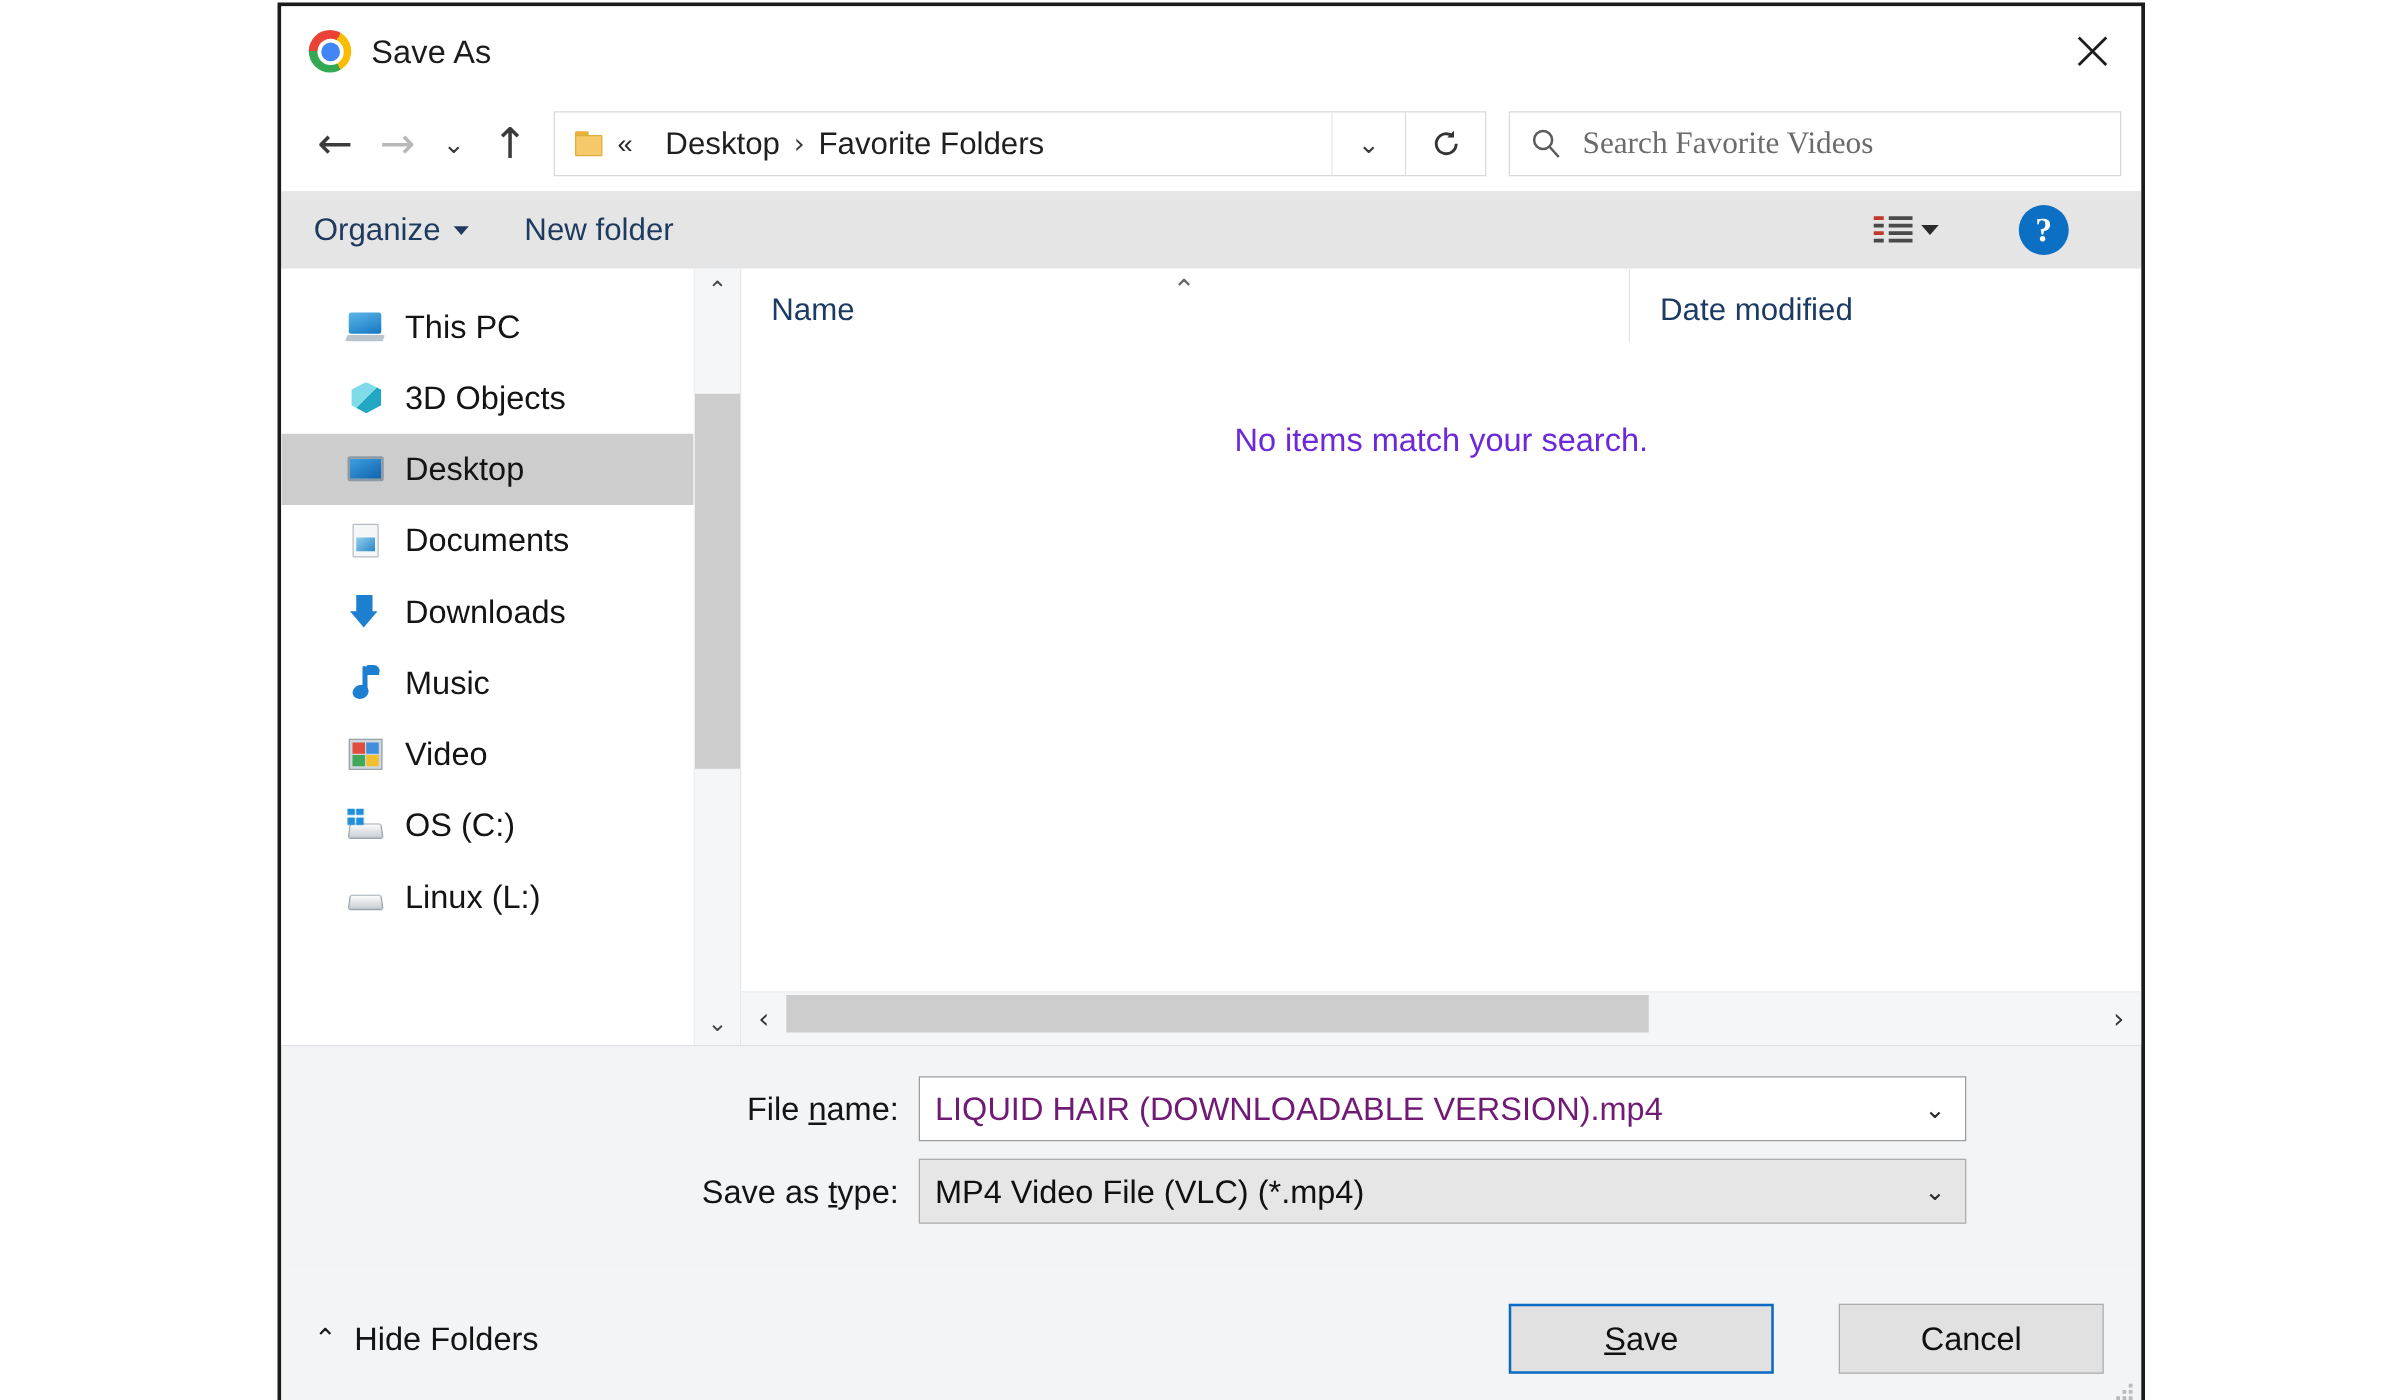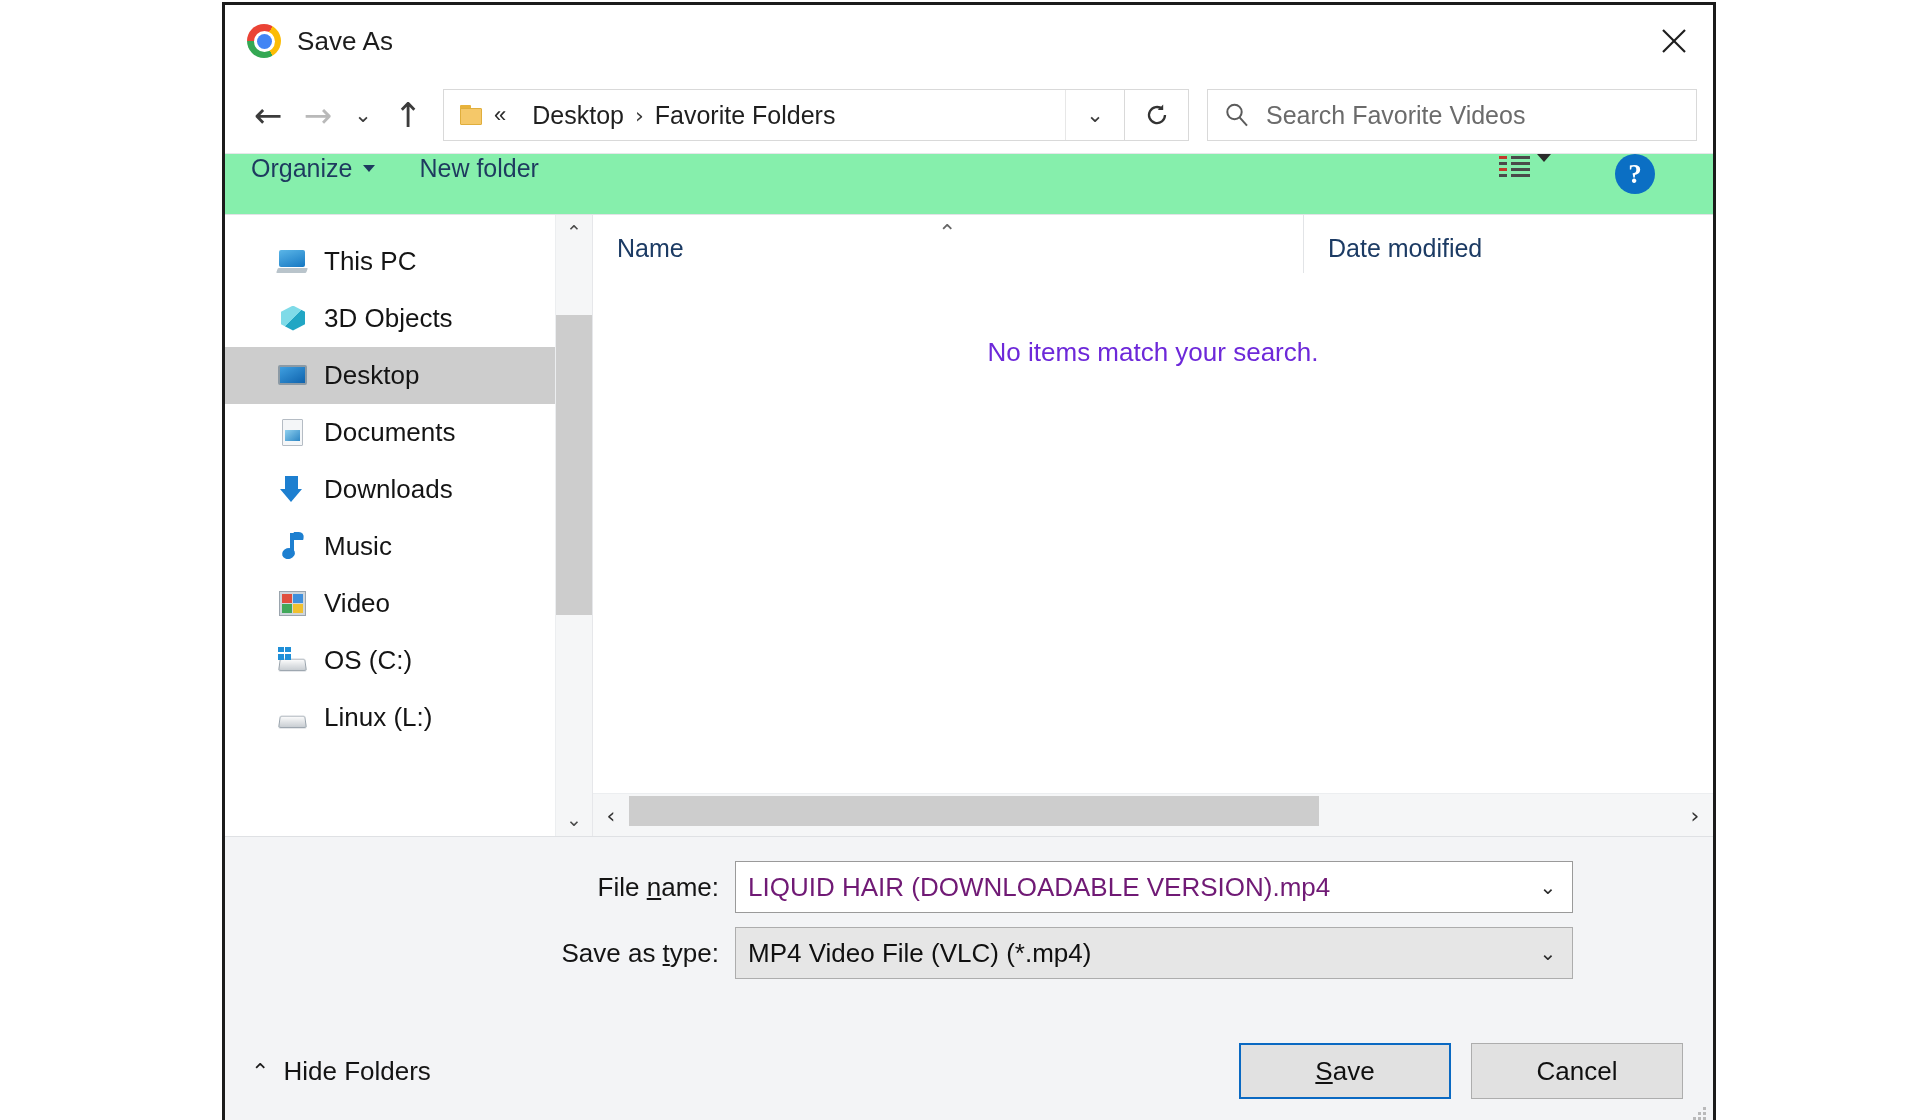--- a/index.html
+++ b/index.html
@@ -181,37 +181,37 @@
   }
   .search-icon-wrap {
     width: 58px; flex: 0 0 58px;
     display:flex; align-items:center; justify-content:center;
     color: #5b5b5b;
   }
   .search-input {
     border: none;
     outline: none;
     font-size: 25px;
-    font-family: Liberation Sans, sans-serif;
+    font-family: Liberation Serif, serif;
     color: #0f172a;
     background: transparent;
     width: 100%;
     padding: 0;
   }
   .search-input::placeholder { color: #6b6b6b; opacity: 1; }
 
   
   .commandbar {
     height: 62px;
     flex: 0 0 62px;
-    background: #86efac;
+    background: #e5e5e5;
     border-top: 1px solid #e6e7ea;
     border-bottom: 1px solid #e2e3e6;
     display: flex;
-    align-items: flex-start;
+    align-items: center;
     padding: 0 22px 0 26px;
     box-sizing: border-box;
   }
   .cmd-item {
     font-size: 25px;
     color: #1e3a5f;
     display: flex;
     align-items: center;
     margin-right: 44px;
   }
@@ -518,21 +518,21 @@
     display: flex;
     align-items: center;
     justify-content: center;
     font-family: "Liberation Sans", sans-serif;
   }
   .btn.default {
     border: 2px solid #0a69c2;
     background: #e1e1e1;
   }
   .btn u { text-decoration: underline; }
-  .btn + .btn { margin-left: 20px; }
+  .btn + .btn { margin-left: 52px; }
   .resize-grip {
     position: absolute;
     right: 6px;
     bottom: 4px;
     width: 16px; height: 16px;
     opacity: .55;
   }
   .resize-grip i {
     position: absolute;
     width: 3px; height: 3px;

